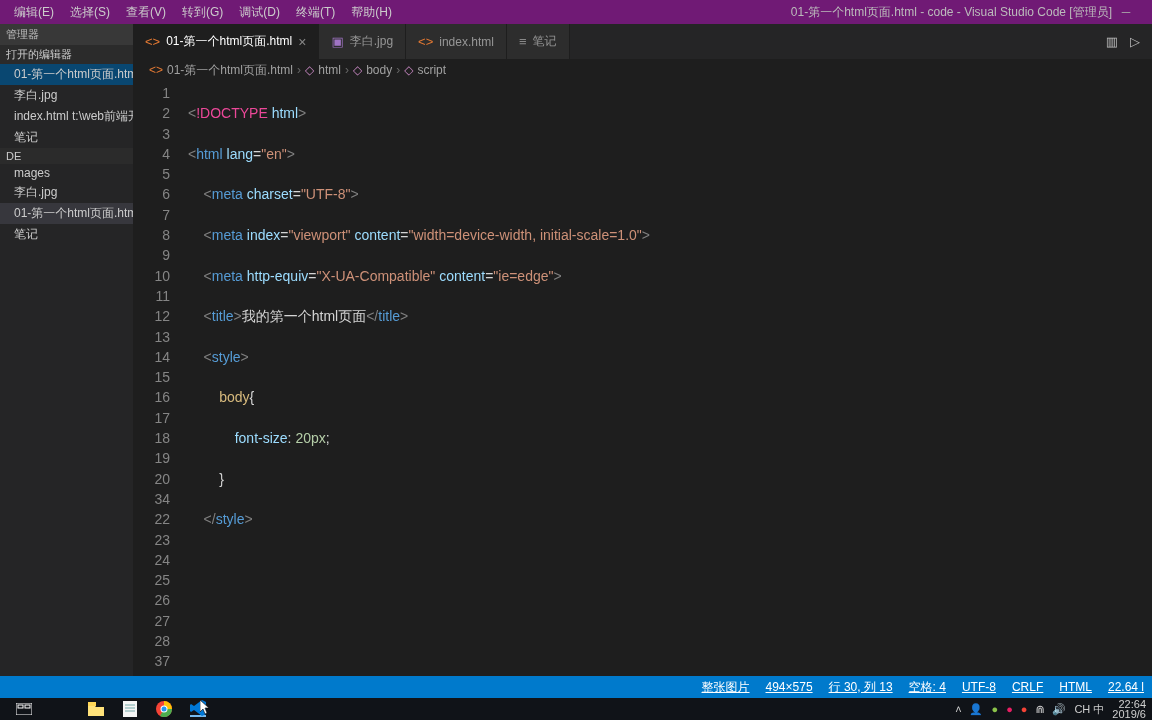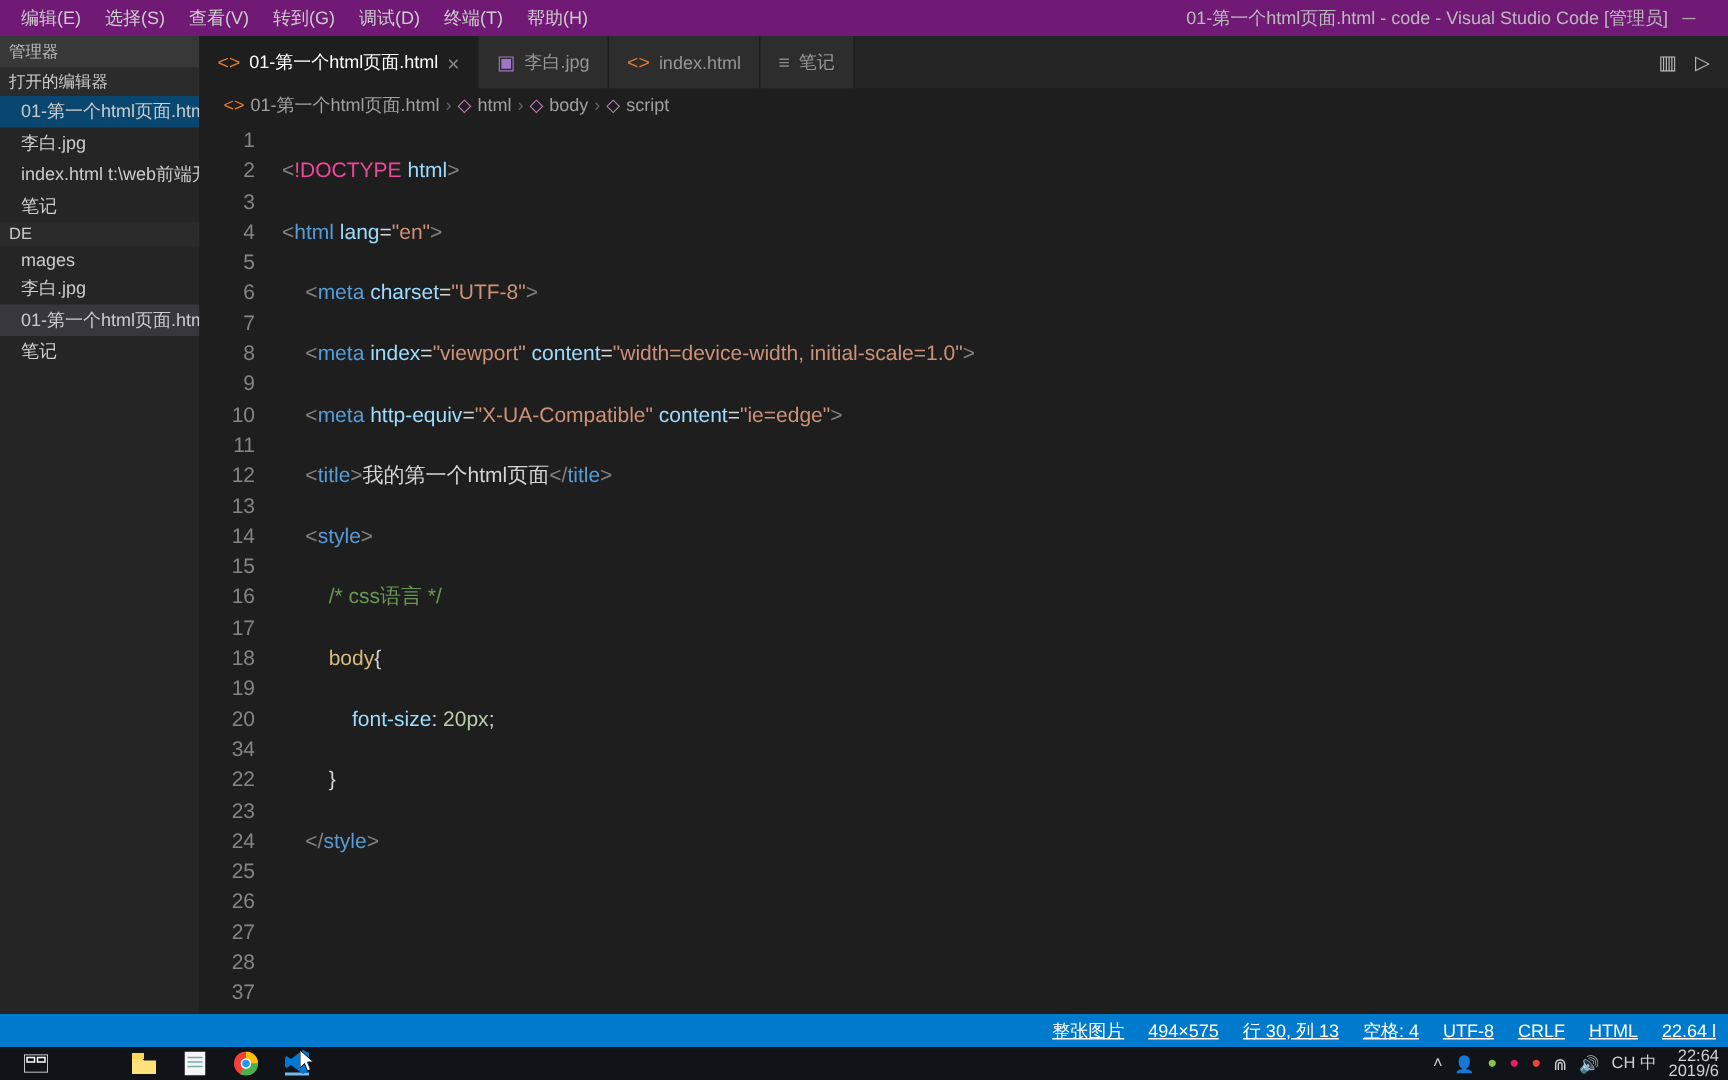--- a/index.html
+++ b/index.html
@@ -160,21 +160,20 @@
           <div>30</div>
       </div>
       <div class="lines">
 <div class="ln"><span class="t-brk">&lt;</span><span class="t-doct">!DOCTYPE </span><span class="t-attr">html</span><span class="t-brk">&gt;</span></div>
 <div class="ln"><span class="t-brk">&lt;</span><span class="t-tag">html</span> <span class="t-attr">lang</span><span class="t-txt">=</span><span class="t-str">"en"</span><span class="t-brk">&gt;</span></div>
 <div class="ln">    <span class="t-brk">&lt;</span><span class="t-tag">meta</span> <span class="t-attr">charset</span><span class="t-txt">=</span><span class="t-str">"UTF-8"</span><span class="t-brk">&gt;</span></div>
 <div class="ln">    <span class="t-brk">&lt;</span><span class="t-tag">meta</span> <span class="t-attr">index</span><span class="t-txt">=</span><span class="t-str">"viewport"</span> <span class="t-attr">content</span><span class="t-txt">=</span><span class="t-str">"width=device-width, initial-scale=1.0"</span><span class="t-brk">&gt;</span></div>
 <div class="ln">    <span class="t-brk">&lt;</span><span class="t-tag">meta</span> <span class="t-attr">http-equiv</span><span class="t-txt">=</span><span class="t-str">"X-UA-Compatible"</span> <span class="t-attr">content</span><span class="t-txt">=</span><span class="t-str">"ie=edge"</span><span class="t-brk">&gt;</span></div>
 <div class="ln">    <span class="t-brk">&lt;</span><span class="t-tag">title</span><span class="t-brk">&gt;</span><span class="t-txt">我的第一个html页面</span><span class="t-brk">&lt;/</span><span class="t-tag">title</span><span class="t-brk">&gt;</span></div>
 <div class="ln">    <span class="t-brk">&lt;</span><span class="t-tag">style</span><span class="t-brk">&gt;</span></div>
-<div class="ln">        <span class="t-com">/* css语言 */</span></div>
 <div class="ln">        <span class="t-sel">body</span><span class="t-txt">{</span></div>
 <div class="ln">            <span class="t-prop">font-size</span><span class="t-txt">: </span><span class="t-num">20px</span><span class="t-txt">;</span></div>
 <div class="ln">        <span class="t-txt">}</span></div>
 <div class="ln">    <span class="t-brk">&lt;/</span><span class="t-tag">style</span><span class="t-brk">&gt;</span></div>
 
 
 
 
 
 

